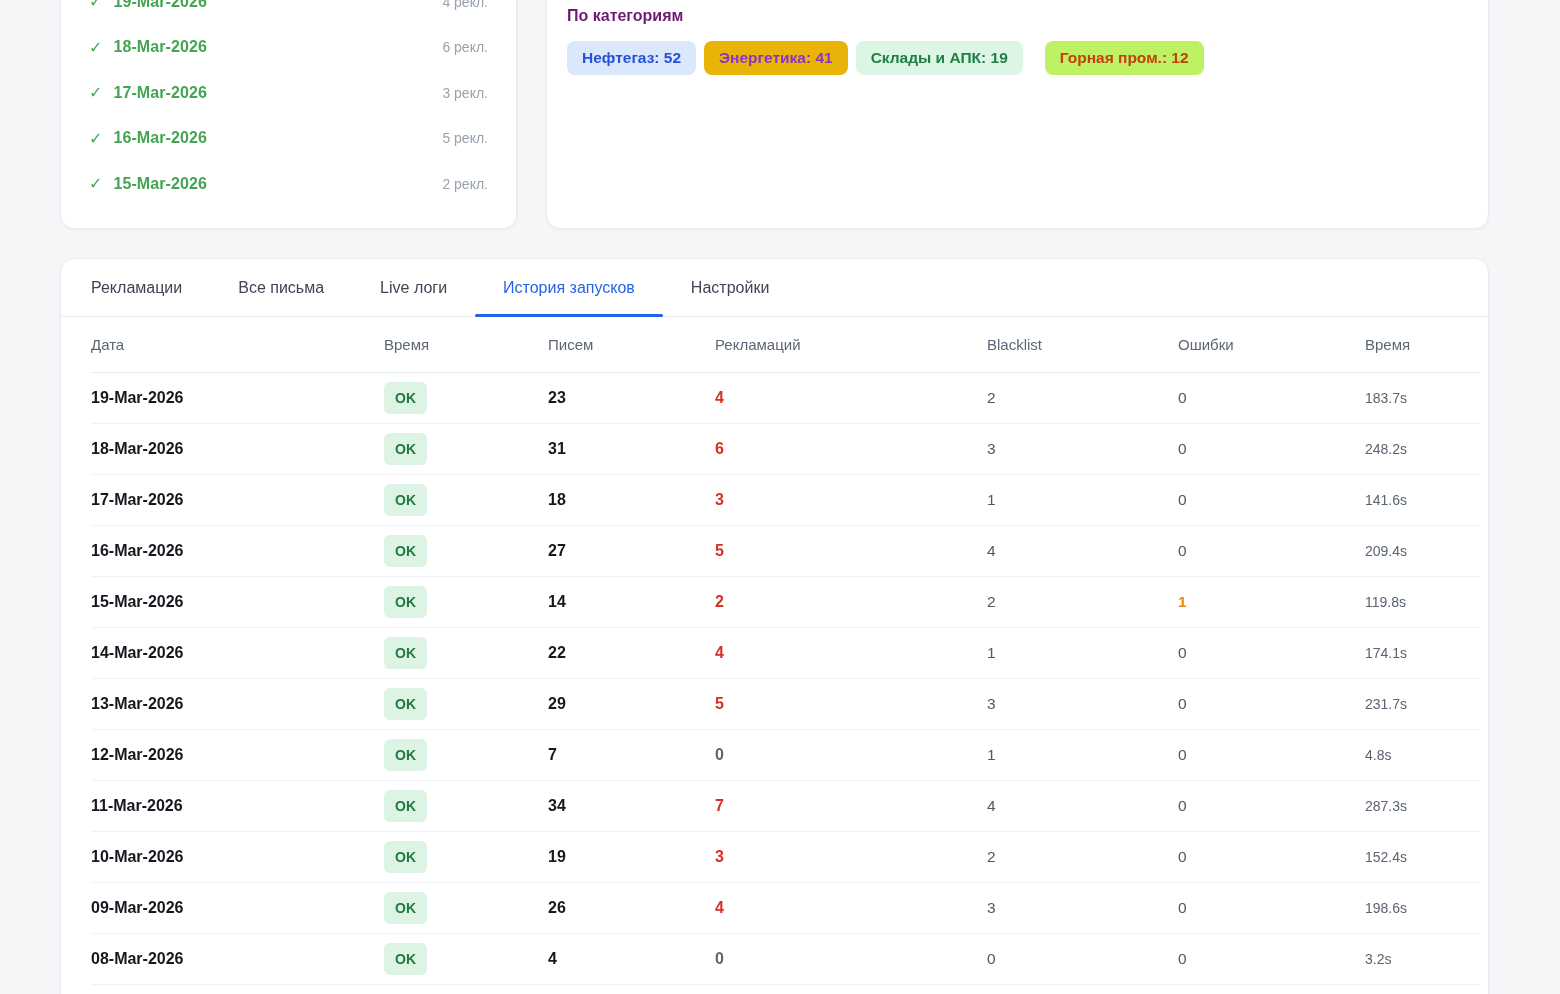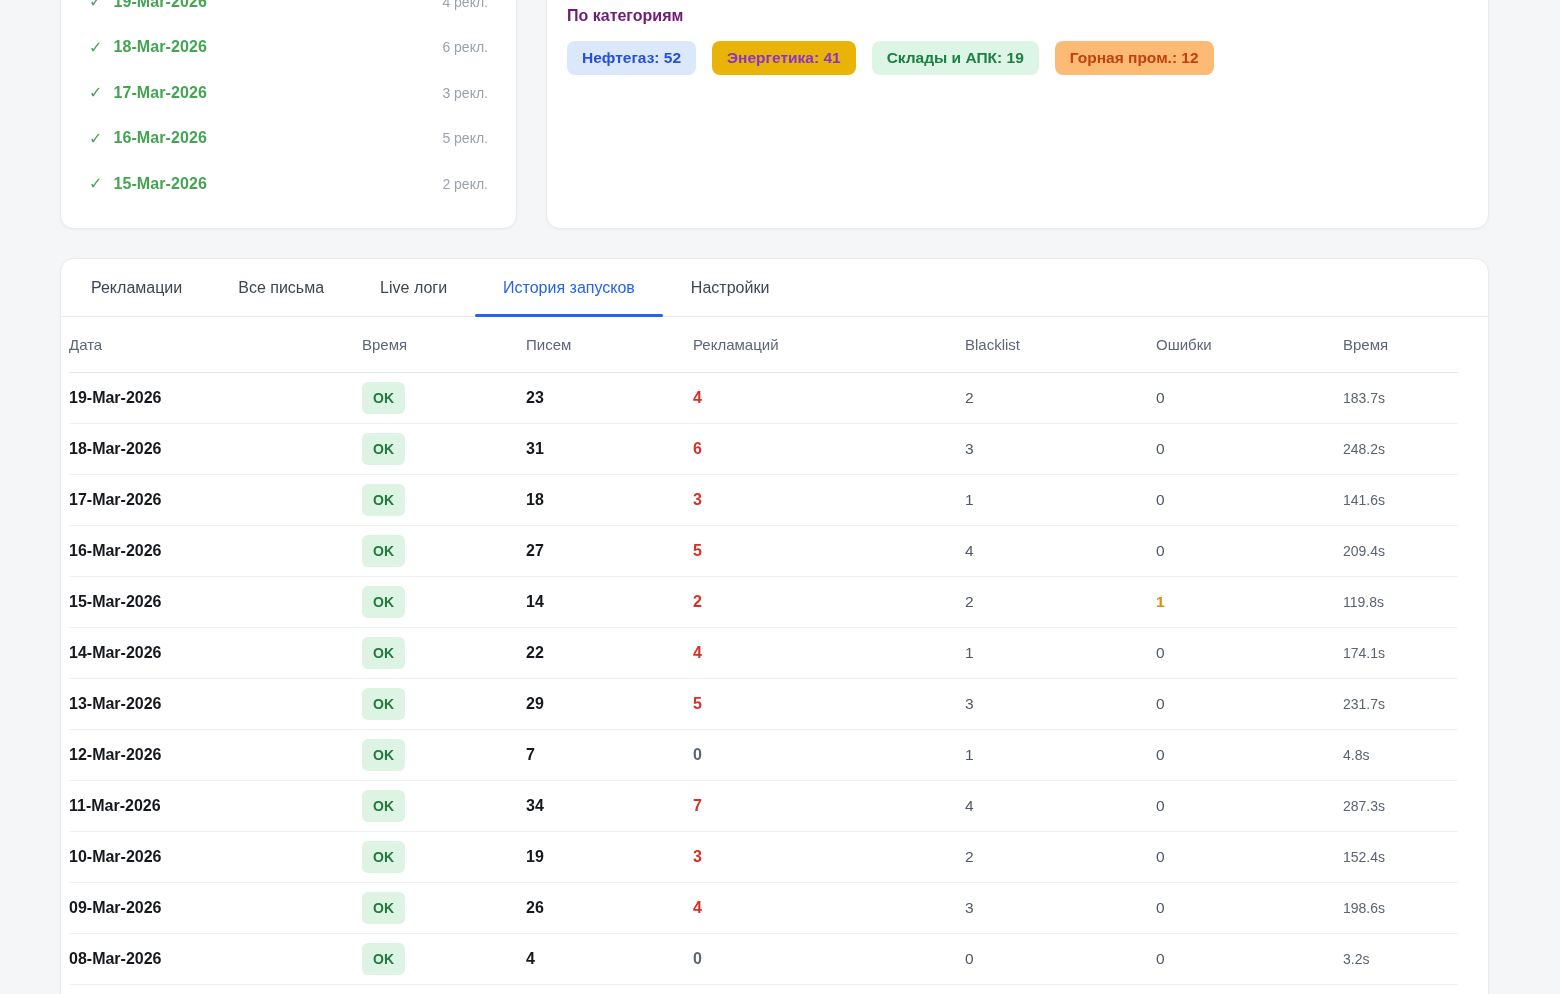--- a/index.html
+++ b/index.html
@@ -24,21 +24,21 @@
 
   
   .run-row { height:45.5px; display:flex; align-items:center; justify-content:space-between; }
   .run-left { display:flex; align-items:center; gap:11px; }
   .check { color:#43a551; font-size:16px; font-weight:400; }
   .run-date { color:#43a551; font-size:16px; font-weight:700; letter-spacing:0.1px; }
   .run-count { color:#9aa2ad; font-size:14px; }
 
   
   .cats-title { color:#701a75; font-size:16px; font-weight:700; margin-bottom:16px; }
-  .badge-row { display:flex; gap:16px; }
+  .badge-row { display:flex; gap:8px; }
   .badge {
     display:inline-block;
     padding:8px 15px;
     border-radius:8px;
     font-size:15.5px;
     font-weight:700;
     white-space:nowrap;
   }
 
   
@@ -64,21 +64,21 @@
     position:absolute;
     left:0; right:0; bottom:-1px;
     height:3px;
     background:#2563eb;
     border-radius:2px;
   }
 
   
   .history {
     width:1389px;
-    margin:0 8px;
+    margin:0 30px;
     border-collapse:collapse;
     table-layout:fixed;
   }
   .history th {
     height:55px;
     text-align:left;
     font-size:15px;
     font-weight:500;
     color:#5d6676;
     border-bottom:1px solid #e4e7ec;
@@ -151,21 +151,21 @@
         </div>
       </div>
   </div>
 
   <div class="card card-cats">
     <div class="cats-title">По категориям</div>
     <div class="badge-row">
         <span class="badge" style="background: rgb(219, 231, 251); color: rgb(36, 81, 216);">Нефтегаз: 52</span>
         <span class="badge" style="background: #eab308; color: rgb(139, 51, 204);">Энергетика: 41</span>
         <span class="badge" style="background: rgb(220, 245, 228); color: rgb(29, 128, 68);">Склады и АПК: 19</span>
-        <span class="badge" style="background: #fdba74; color: rgb(194, 65, 12);">Горная пром.: 12</span>
+        <span class="badge" style="background: #bef264; color: rgb(194, 65, 12); margin-left: 14px;">Горная пром.: 12</span>
       </div>
   </div>
 
   <div class="card card-main">
     <div class="tabbar">
         <div class="tab">Рекламации</div>
         <div class="tab">Все письма</div>
         <div class="tab">Live логи</div>
         <div class="tab active">История запусков</div>
         <div class="tab">Настройки</div>

